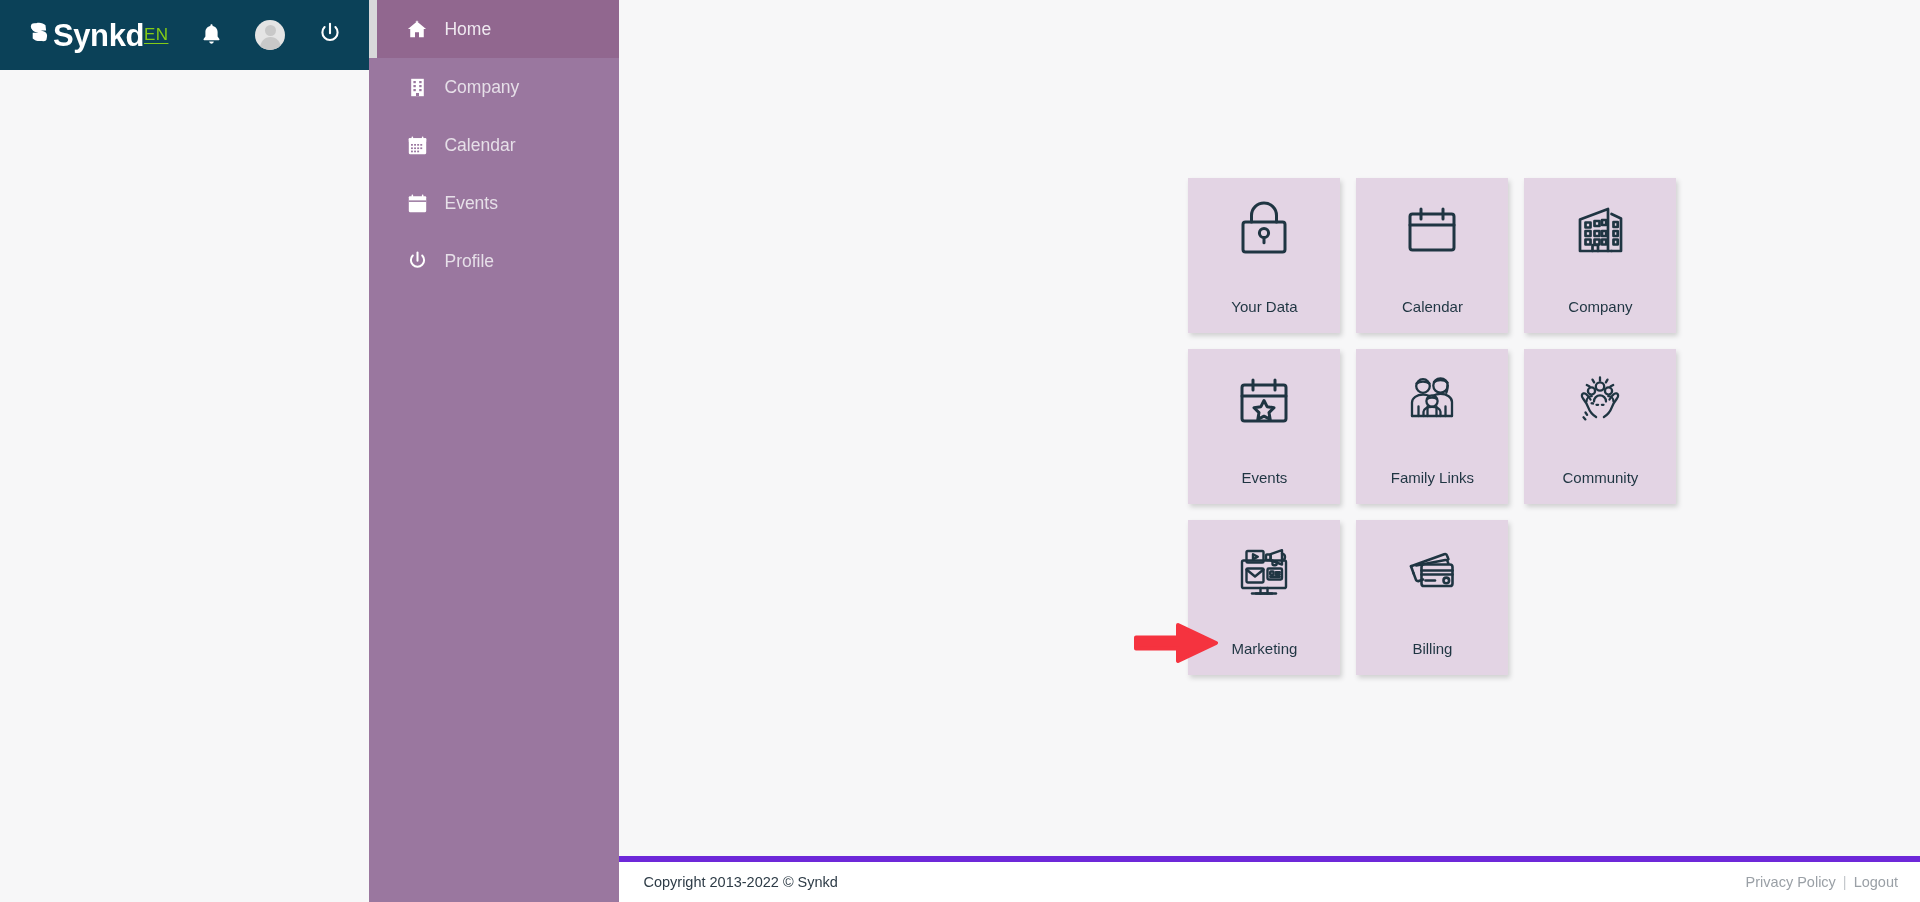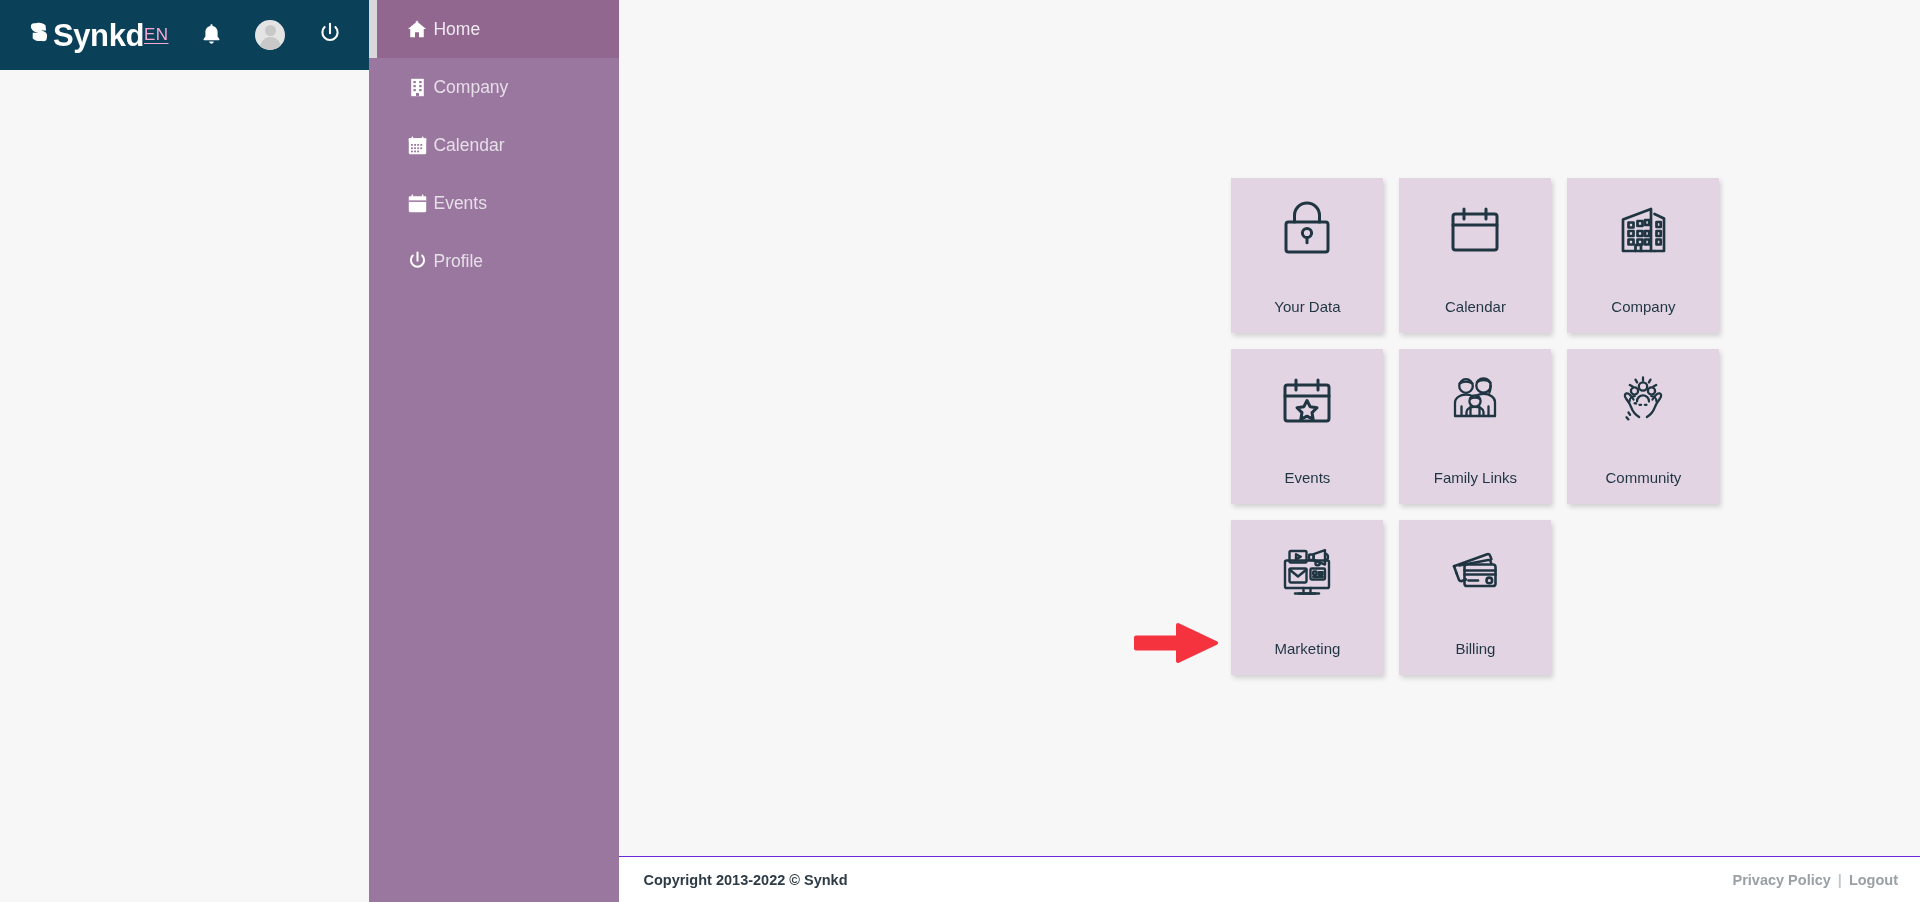--- a/index.html
+++ b/index.html
@@ -54,21 +54,21 @@
   }
 
   .header-right {
     display: flex;
     align-items: center;
     gap: 34px;
     padding-right: 6px;
   }
 
   .lang-btn {
-    color: #f9a8d4;
+    color: #84cc16;
     font-size: 17px;
     text-decoration: underline;
     text-underline-offset: 3px;
     letter-spacing: 0.4px;
     cursor: pointer;
     background: none;
     border: none;
     font-family: inherit;
   }
 
@@ -131,21 +131,21 @@
     padding-top: 0;
     position: relative;
     z-index: 10;
   }
 
   .nav-item {
     height: 58px;
     display: flex;
     align-items: center;
     padding-left: 38px;
-    gap: 6px;
+    gap: 17px;
     color: #e6dfe8;
     font-size: 17.5px;
     cursor: pointer;
     position: relative;
     user-select: none;
   }
   .nav-item .nav-icon {
     width: 20px;
     height: 20px;
     display: flex;
@@ -181,21 +181,21 @@
   .main-canvas {
     flex: 1;
     position: relative;
     display: flex;
     align-items: flex-start;
     justify-content: flex-start;
   }
 
   .tile-grid {
     position: absolute;
-    left: 612px;
+    left: 569px;
     top: 178px;
     display: grid;
     grid-template-columns: repeat(3, 167px);
     grid-template-rows: repeat(3, 170px);
     column-gap: 1px;
     row-gap: 1px;
   }
 
   .tile {
     width: 152px;
@@ -238,27 +238,26 @@
     width: 84px;
     height: 46px;
     pointer-events: none;
   }
 
   
   .footer {
     height: 46px;
     min-height: 46px;
     background: #ffffff;
-    border-top: 1px solid #6d28d9;
+    border-top: 6px solid #6d28d9;
     display: flex;
     align-items: center;
     justify-content: space-between;
     padding: 0 22px 0 24px;
     font-size: 14.5px;
-    font-weight: bold;
   }
   .footer-left { color: #2d3b46; }
   .footer-right {
     color: #9aa0a6;
     display: flex;
     align-items: center;
     gap: 7px;
   }
   .footer-right a {
     color: #9aa0a6;

